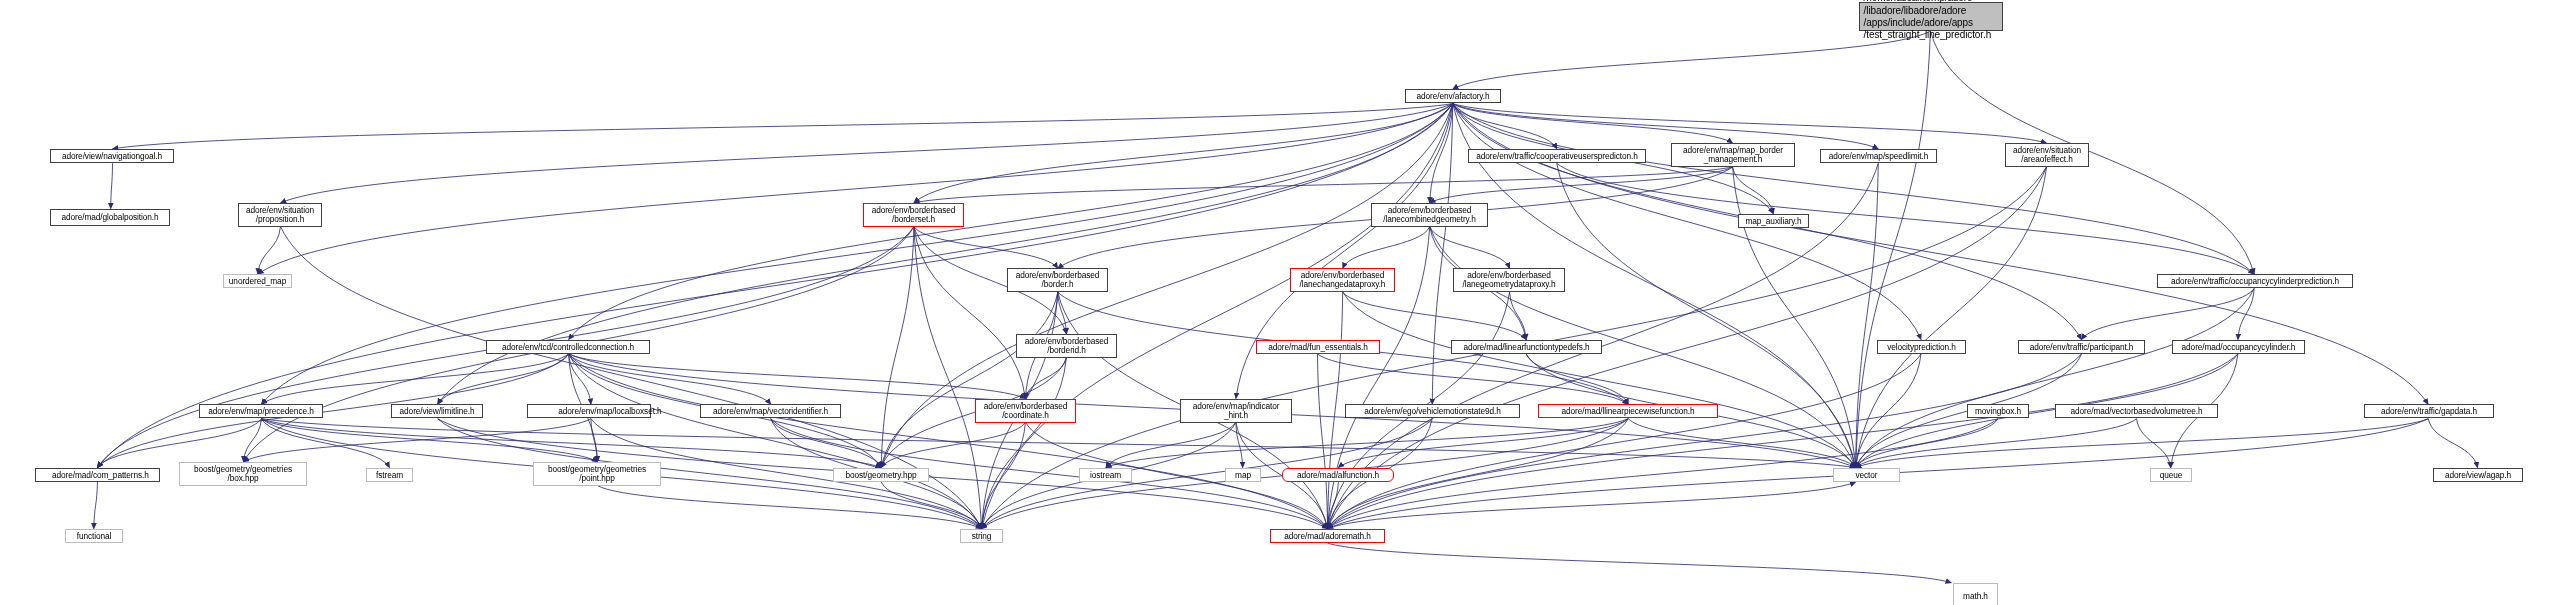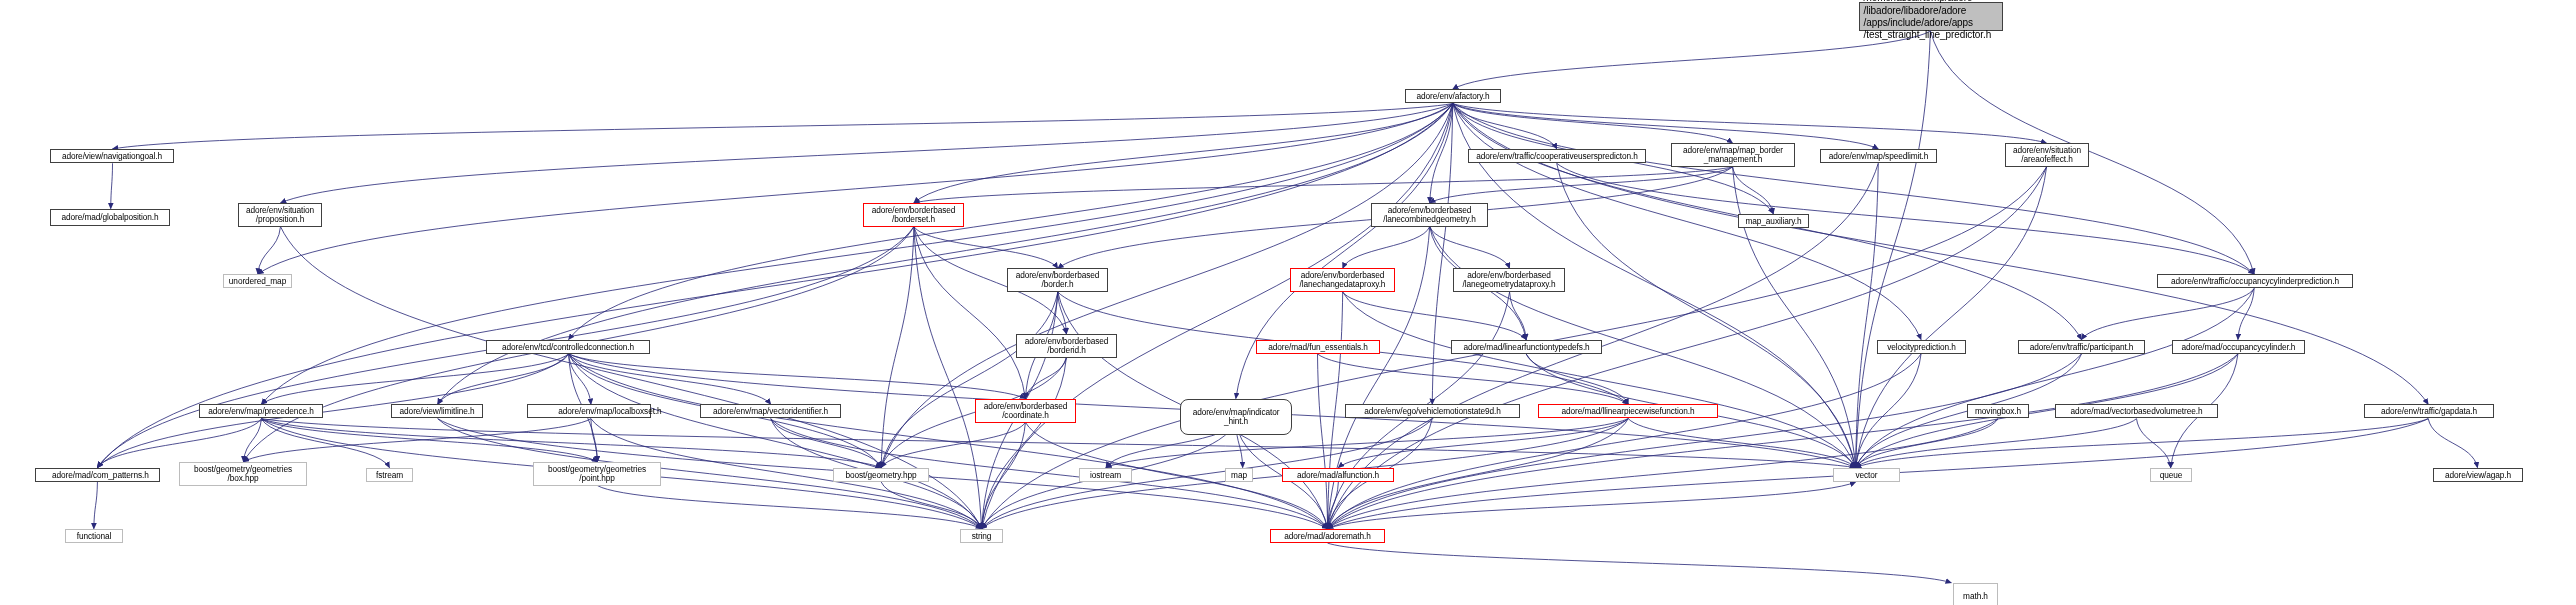--- a/index.html
+++ b/index.html
@@ -229,37 +229,37 @@
       <div class="node k-normal" style="left: 1451px; top: 340px; width: 151px; height: 14.4px;">adore/mad/linearfunctiontypedefs.h</div>
       <div class="node k-normal" style="left: 1877px; top: 340px; width: 89px; height: 14.4px;">velocityprediction.h</div>
       <div class="node k-normal" style="left: 2018px; top: 340px; width: 127px; height: 14.4px;">adore/env/traffic/participant.h</div>
       <div class="node k-normal" style="left: 2172px; top: 340px; width: 133px; height: 14.4px;">adore/mad/occupancycylinder.h</div>
       <div class="node k-normal" style="left: 199px; top: 404px; width: 124px; height: 14.4px;">adore/env/map/precedence.h</div>
       <div class="node k-normal" style="left: 391px; top: 404px; width: 92px; height: 14.4px;">adore/view/limitline.h</div>
       <div class="node k-normal" style="left: 527px; top: 404px; width: 124px; height: 14.4px; padding-left: 44px;">adore/env/map/localboxset.h</div>
       <div class="node k-normal" style="left: 700px; top: 404px; width: 141px; height: 14.4px;">adore/env/map/vectoridentifier.h</div>
       <div class="node k-red" style="left: 975px; top: 399px; width: 101px; height: 24px;">adore/env/borderbased
 /coordinate.h</div>
-      <div class="node k-normal" style="left: 1180px; top: 399px; width: 112px; height: 36px; border-radius: 8px;">adore/env/map/indicator
+      <div class="node k-normal" style="left: 1180px; top: 399px; width: 112px; height: 24px;">adore/env/map/indicator
 _hint.h</div>
       <div class="node k-normal" style="left: 1345px; top: 404px; width: 175px; height: 14.4px;">adore/env/ego/vehiclemotionstate9d.h</div>
       <div class="node k-red" style="left: 1538px; top: 404px; width: 180px; height: 14.4px;">adore/mad/llinearpiecewisefunction.h</div>
       <div class="node k-normal" style="left: 1967px; top: 404px; width: 62px; height: 14.4px;">movingbox.h</div>
       <div class="node k-normal" style="left: 2055px; top: 404px; width: 163px; height: 14.4px;">adore/mad/vectorbasedvolumetree.h</div>
       <div class="node k-normal" style="left: 2364px; top: 404px; width: 130px; height: 14.4px;">adore/env/traffic/gapdata.h</div>
       <div class="node k-normal" style="left: 35px; top: 468px; width: 125px; height: 14.4px; padding-left: 8px;">adore/mad/com_patterns.h</div>
       <div class="node k-sys" style="left: 179px; top: 462px; width: 128px; height: 24px;">boost/geometry/geometries
 /box.hpp</div>
       <div class="node k-sys" style="left: 366px; top: 468px; width: 47px; height: 14.4px;">fstream</div>
       <div class="node k-sys" style="left: 533px; top: 462px; width: 128px; height: 24px;">boost/geometry/geometries
 /point.hpp</div>
       <div class="node k-sys" style="left: 833px; top: 468px; width: 96px; height: 14.4px;">boost/geometry.hpp</div>
       <div class="node k-sys" style="left: 1079px; top: 468px; width: 53px; height: 14.4px;">iostream</div>
-      <div class="node k-sys" style="left: 1225px; top: 468px; width: 28px; height: 14.4px;">map</div>
-      <div class="node k-red" style="left: 1282px; top: 468px; width: 112px; height: 14.4px;">adore/mad/alfunction.h</div>
+      <div class="node k-sys" style="left: 1225px; top: 468px; width: 36px; height: 14.4px;">map</div>
+      <div class="node k-red" style="left: 1282px; top: 468px; width: 112px; height: 14.4px; border-radius: 6px;">adore/mad/alfunction.h</div>
       <div class="node k-sys" style="left: 1833px; top: 468px; width: 67px; height: 14.4px;">vector</div>
       <div class="node k-sys" style="left: 2150px; top: 468px; width: 42px; height: 14.4px;">queue</div>
       <div class="node k-normal" style="left: 2433px; top: 468px; width: 90px; height: 14.4px;">adore/view/agap.h</div>
       <div class="node k-sys" style="left: 65px; top: 529px; width: 58px; height: 14.4px;">functional</div>
       <div class="node k-sys" style="left: 960px; top: 529px; width: 43px; height: 14.4px;">string</div>
       <div class="node k-red" style="left: 1270px; top: 529px; width: 115px; height: 14.4px;">adore/mad/adoremath.h</div>
       <div class="node k-sys" style="left: 1929px; top: 583px; width: 45px; height: 28px; margin-left: 24px;">math.h</div>
     </div>
 </div>
 

